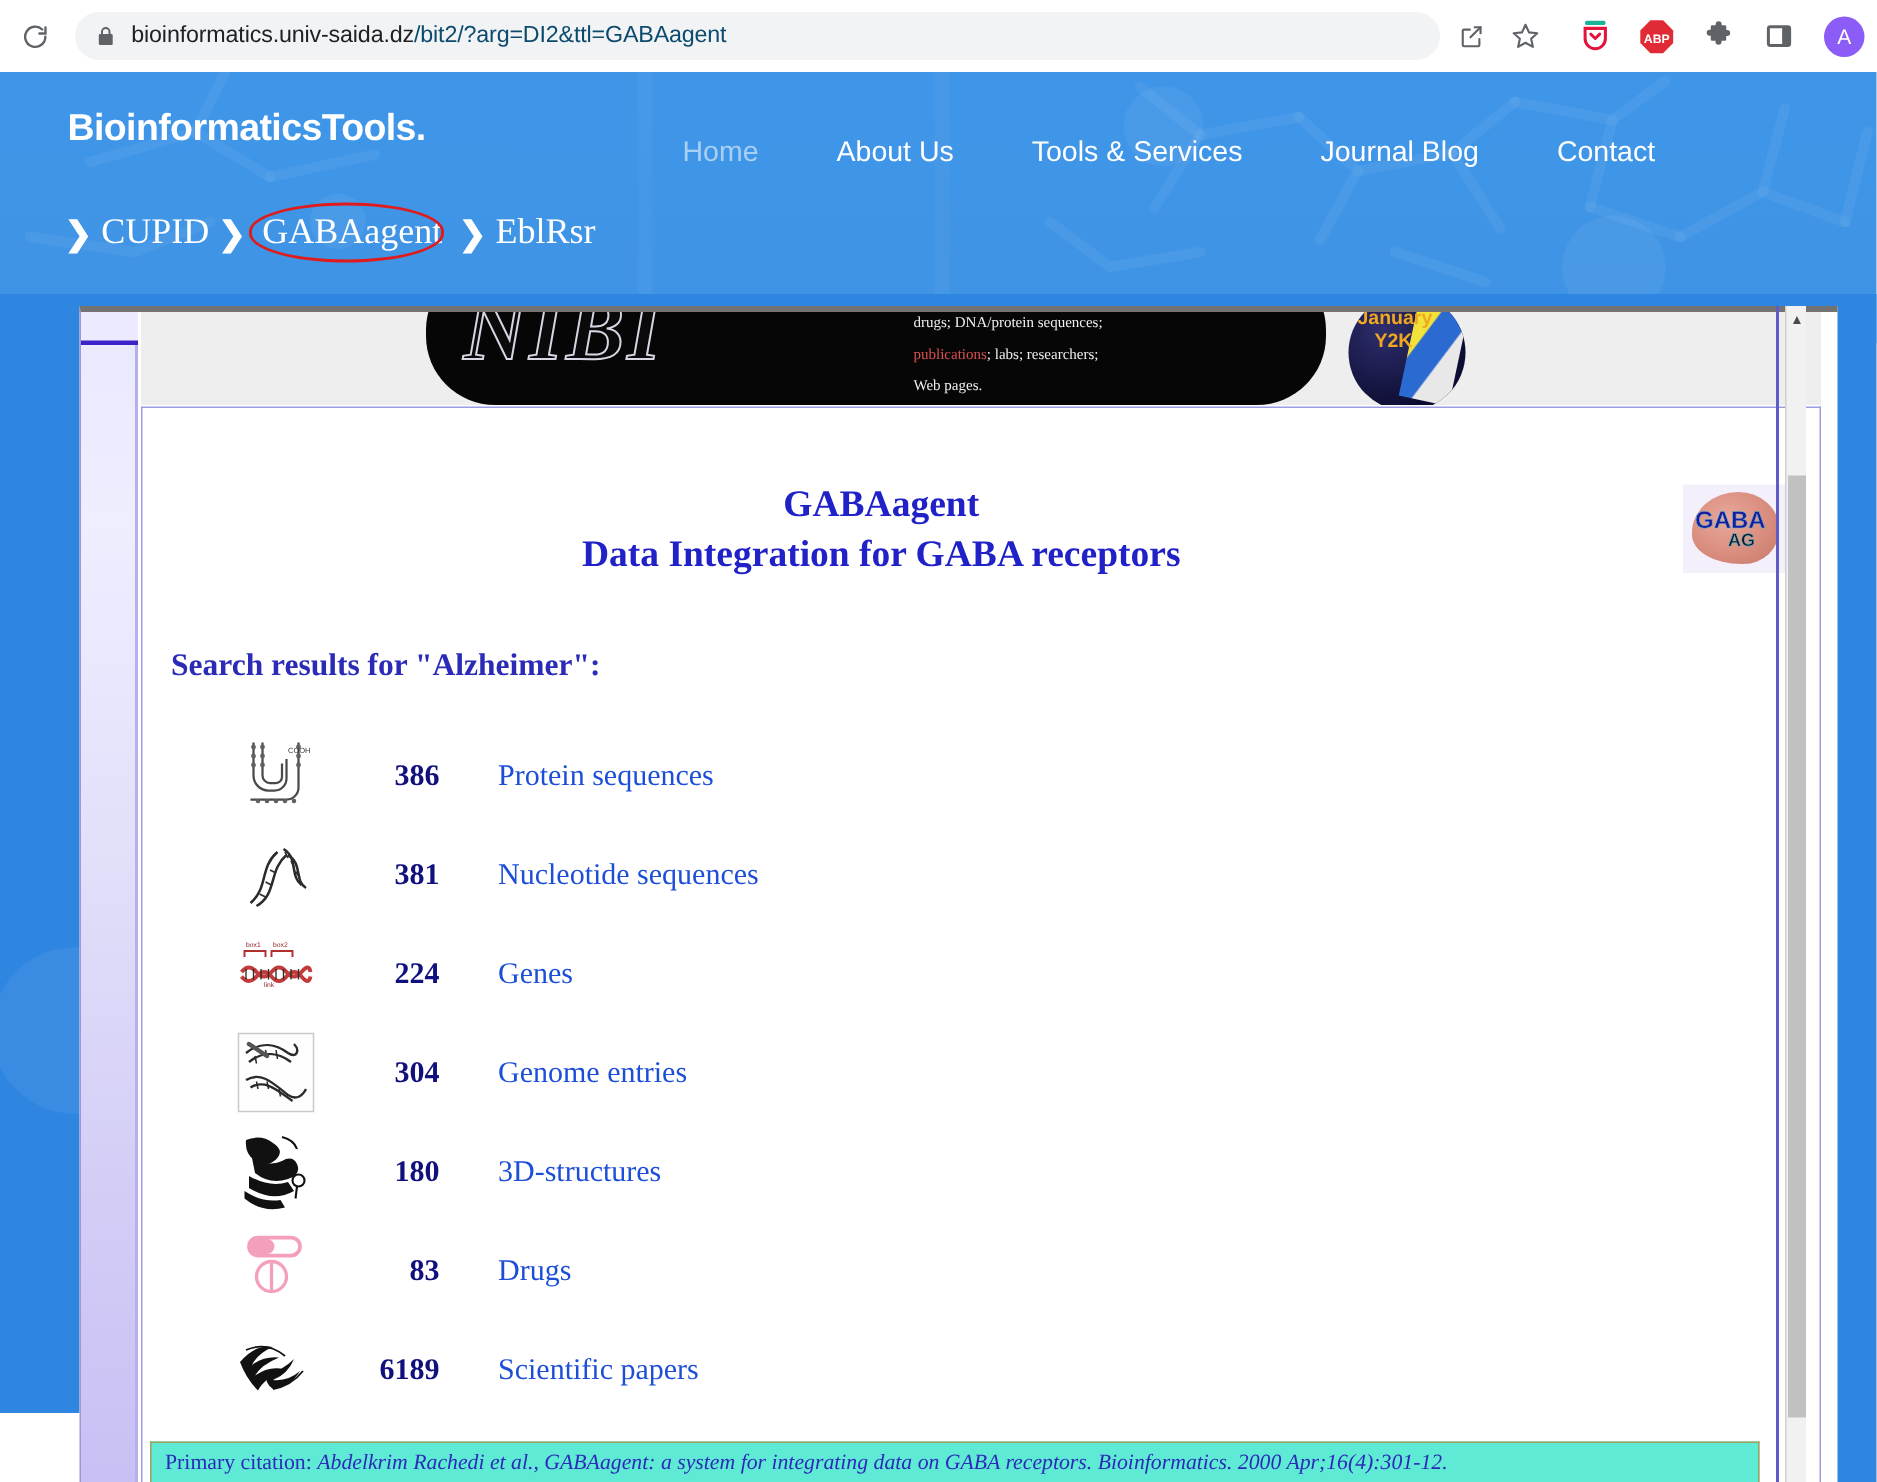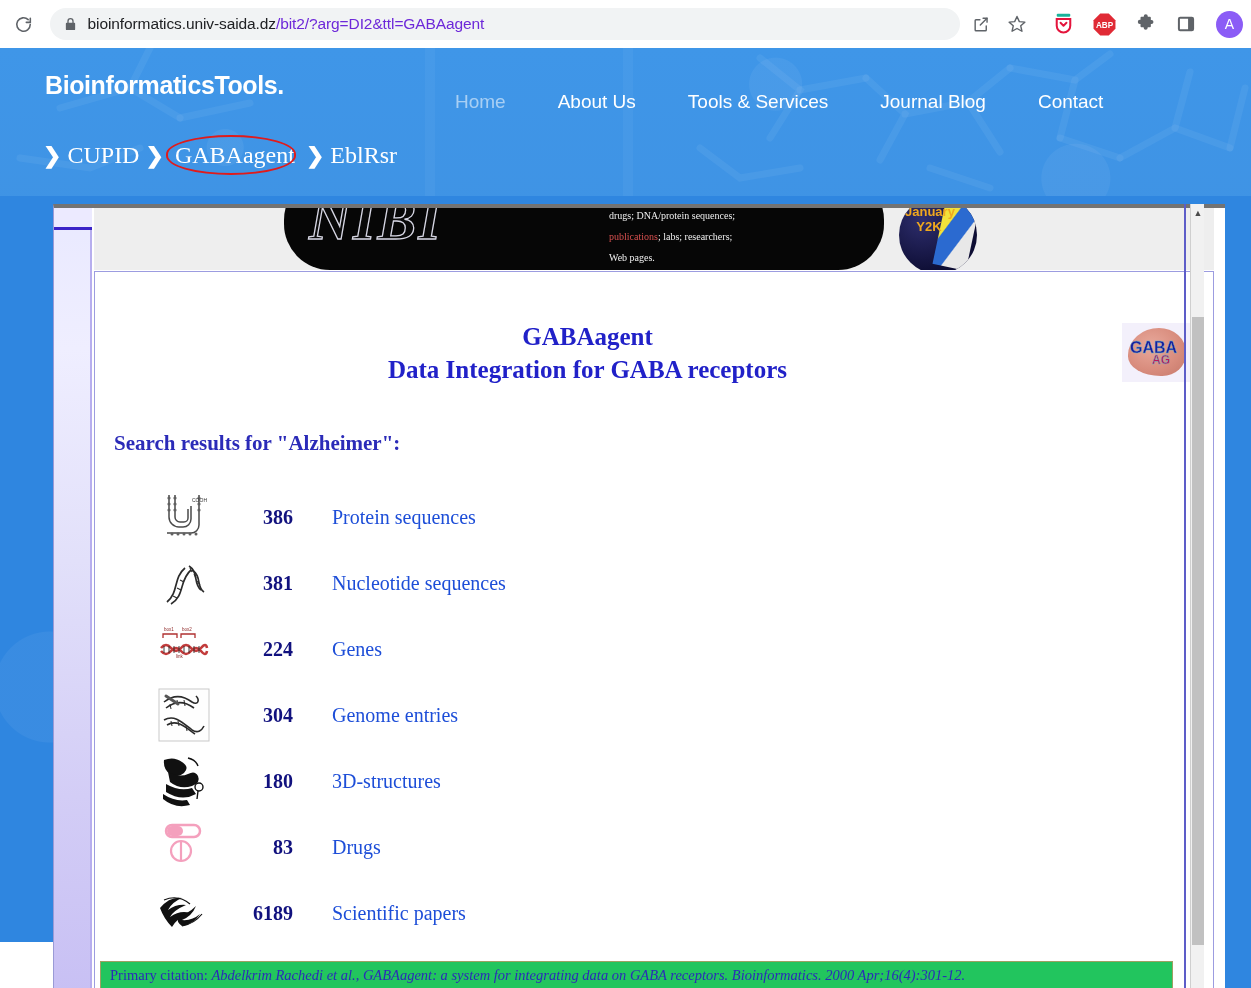--- a/index.html
+++ b/index.html
@@ -30,21 +30,21 @@
     border-radius: 16px;
     display: flex; align-items: center;
     padding: 0 14px;
   }
   #lock-icon { margin-right: 11px; display:flex; }
   #url-text {
     font-size: 15.5px; color: #202124;
     font-family: "Liberation Sans", sans-serif;
     white-space: nowrap; letter-spacing: -0.1px;
   }
-  #url-text .dim { color: #6d28d9; margin-top: 40px; }
+  #url-text .dim { color: #0c4a6e; margin-top: 40px; }
   .tb-icon {
     width: 30px; height: 30px;
     display: flex; align-items: center; justify-content: center;
     color: #5f6368; flex: none;
   }
   #tb-share { margin-left: 6px; }
   #tb-star { margin-left: 6px; }
   #tb-ext-group { display:flex; align-items:center; margin-left: 16px; gap: 11px; }
   #avatar-button {
     width: 27px; height: 27px; border-radius: 50%;
@@ -207,21 +207,21 @@
     border-radius: 55% 48% 42% 58% / 58% 52% 48% 42%;
   }
   #gaba-logo .lbl1 {
     position:absolute; left:8px; top:16px;
     font-family:"Liberation Sans", sans-serif; font-size:16px; font-weight:bold;
     color:#1a1a9e; -webkit-text-stroke:.4px #5fb6c9;
   }
   #gaba-logo .lbl2 {
     position:absolute; left:30px; top:30px;
     font-family:"Liberation Sans", sans-serif; font-size:12px; font-weight:bold;
-    color:#be185d; -webkit-text-stroke:.4px #5fb6c9;
+    color:#0f172a; -webkit-text-stroke:.4px #5fb6c9;
   }
 
   #results-heading {
     position: absolute; left: 19px; top: 159px;
     font-family: "Liberation Serif", serif;
     font-size: 21px; font-weight: bold; color: #2b2bb8;
   }
 
   #results-list {
     position: absolute; left: 60px; top: 212px; width: 720px;
@@ -244,21 +244,21 @@
   .row-label {
     padding-left: 37px;
     font-family: "Liberation Serif", serif;
     font-size: 20px; color: #1d4ed8;
   }
 
   
   #citation-bar {
     position: absolute; left: 100px; top: 961px;
     width: 1073px; height: 27px;
-    background: #22c55e;
+    background: #5eead4;
     border: 1px solid #9f9f62;
     border-bottom: none;
     display: flex; align-items: center;
     padding-left: 9px;
     overflow:hidden;
   }
   #citation-text {
     font-family: "Liberation Serif", serif;
     font-size: 14.5px; color: #2b2bb8; white-space: nowrap;
   }

